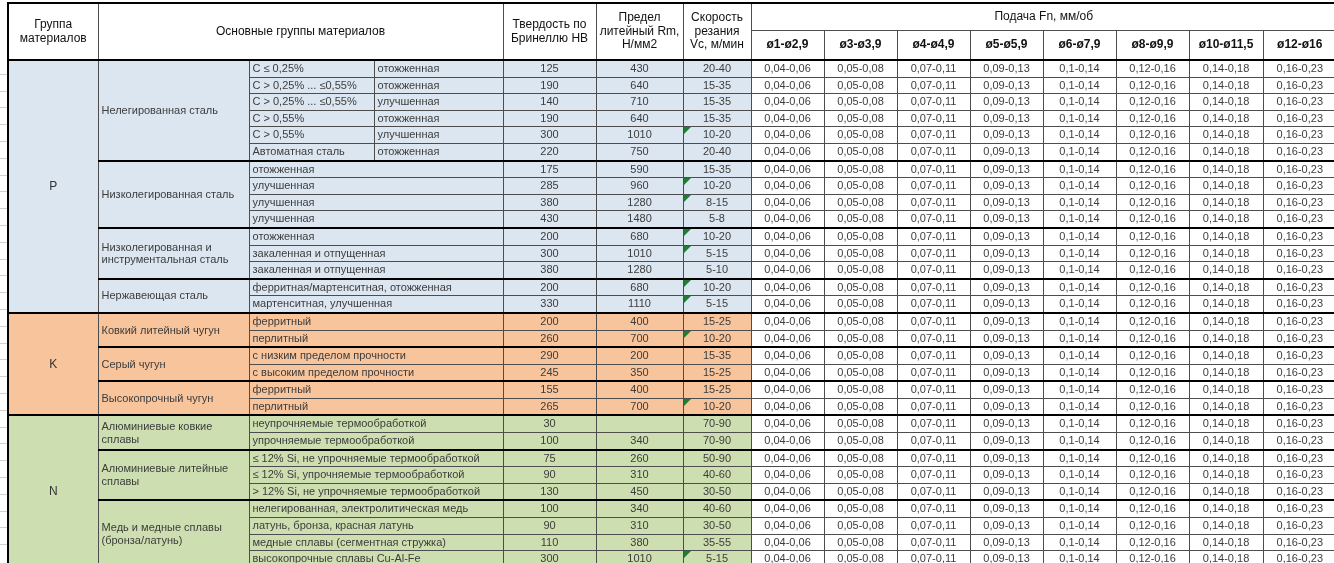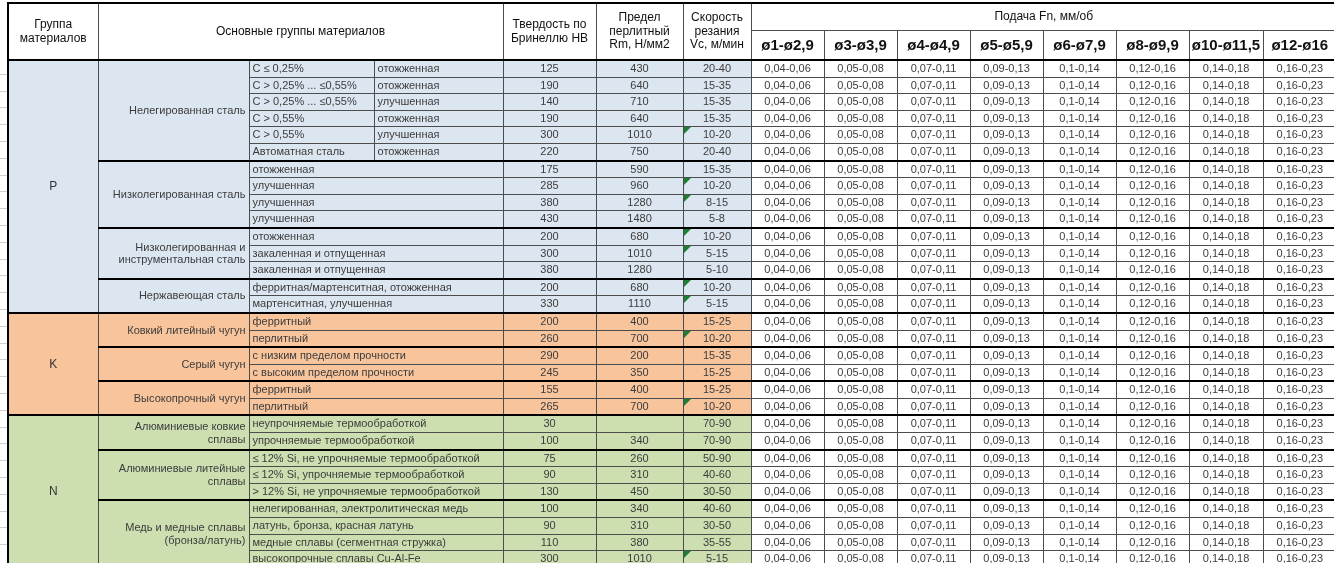--- a/index.html
+++ b/index.html
@@ -7,28 +7,28 @@
 
   .left-strip{position:absolute;left:0;top:58px;width:7px;height:503px;
     background:repeating-linear-gradient(to bottom,transparent 0px,transparent 15.8px,#cfcfcf 15.8px,#cfcfcf 16.8px);}
 
   table.mat{border-collapse:collapse;table-layout:fixed;position:absolute;left:7px;top:2px;
     width:1326px;border:2px solid #000;}
   th,td{border:1px solid #4d4d4d;overflow:hidden;white-space:normal;}
 
   thead th{background:#ffffff;color:#111;font-weight:normal;font-size:12px;text-align:center;
     vertical-align:middle;padding:1px 2px;line-height:1.15;}
-  thead tr.sub th{font-weight:bold;font-size:15px;height:26px;}
+  thead tr.sub th{font-weight:bold;font-size:12px;height:26px;}
   thead tr.top th.feed-span{height:24px;}
   thead th.rowspan2{height:52px;margin-left:12px;}
 
   tbody td{font-size:11px;color:#3c3c3c;height:15.6px;padding:0 3px;vertical-align:middle;line-height:1.05;}
   td.num,td.feed{text-align:center;padding:0 1px;}
   td.group-code{text-align:center;font-size:12px;color:#333;}
-  td.subgroup-name{text-align:right;line-height:1.15;}
+  td.subgroup-name{text-align:left;line-height:1.15;}
   td.label{text-align:left;}
   td.feed{background:#ffffff;}
   td.vc{position:relative;}
 
   tr.gP td{background:#dce6f1;}
   tr.gK td{background:#f8c49c;}
   tr.gN td{background:#cddfb0;}
   tr.gP td.feed,tr.gK td.feed,tr.gN td.feed{background:#ffffff;}
 
   tr.sg-top td{border-top:2px solid #000;}
@@ -57,21 +57,21 @@
     <col style="width:73px">
       <col style="width:73px">
       <col style="width:74px">
       <col style="width:74px">
   </colgroup>
   <thead>
     <tr class="top">
       <th class="rowspan2" rowspan="2">Группа материалов</th>
       <th class="rowspan2" rowspan="2" colspan="3">Основные группы материалов</th>
       <th class="rowspan2" rowspan="2">Твердость по Бринеллю НВ</th>
-      <th class="rowspan2" rowspan="2">Предел перлитный Rm, Н/мм2</th>
+      <th class="rowspan2" rowspan="2">Предел литейный Rm, Н/мм2</th>
       <th class="rowspan2" rowspan="2">Скорость резания Vc, м/мин</th>
       <th class="feed-span" colspan="8">Подача Fn, мм/об</th>
     </tr>
     <tr class="sub">
       <th>ø1-ø2,9</th>
       <th>ø3-ø3,9</th>
       <th>ø4-ø4,9</th>
       <th>ø5-ø5,9</th>
       <th>ø6-ø7,9</th>
       <th>ø8-ø9,9</th>

